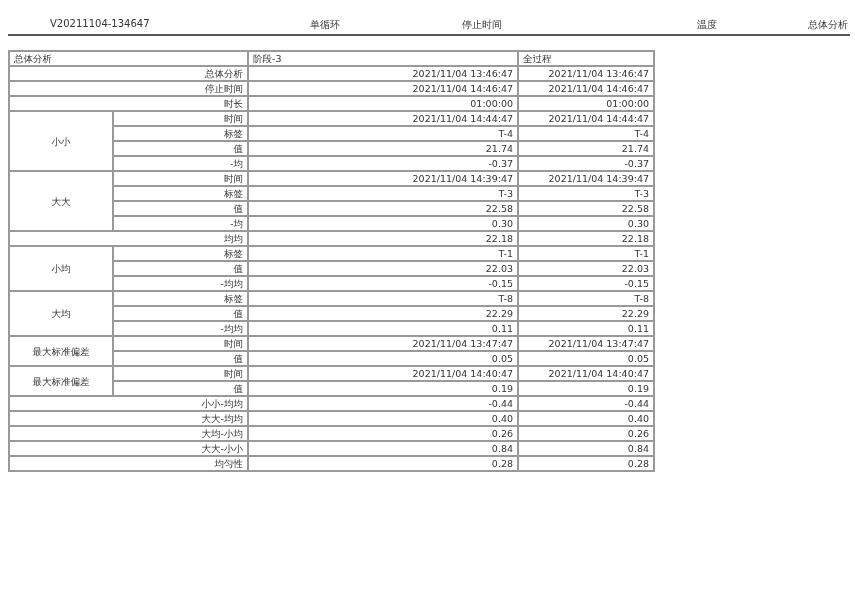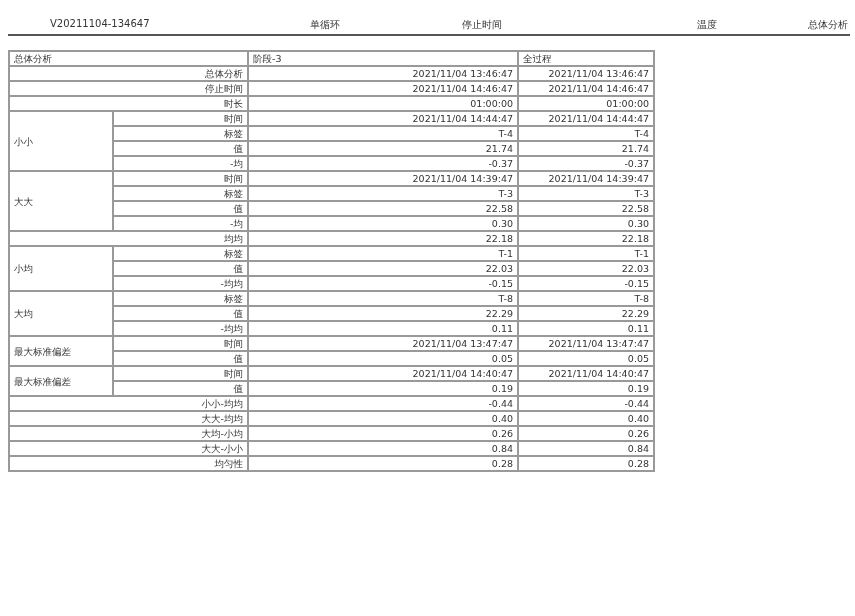--- a/index.html
+++ b/index.html
@@ -5,21 +5,21 @@
   html, body { margin:0; padding:0; background:#ffffff; }
   body { width:855px; height:616px; position:relative; overflow:hidden;
          font-family:"DejaVu Sans","Liberation Sans",sans-serif; font-size:10px; color:#222; }
   .header { position:absolute; left:8px; top:0; width:842px; height:34px; border-bottom:2px solid #555; }
   .hdr-item { position:absolute; top:18px; font-size:10px; color:#333; white-space:nowrap; }
   table.report { position:absolute; left:8px; top:50px; border-collapse:collapse; table-layout:fixed; }
   table.report td { border:2px solid #999; height:13px; padding:0 4px; font-size:9.5px; line-height:13px;
                     white-space:nowrap; overflow:hidden; color:#333; }
   td.r { text-align:right; }
   td.l { text-align:left; }
-  td.grp { text-align:left; vertical-align:middle; padding-right:8px;margin-top:20px; }
+  td.grp { text-align:center; vertical-align:middle; padding-right:8px;margin-top:20px; }
 </style>
 </head>
 <body>
 
 <div class="header">
   <span class="hdr-item" style="left:42px">V20211104-134647</span>
   <span class="hdr-item" style="left:302px">单循环</span>
   <span class="hdr-item" style="left:454px">停止时间</span>
   <span class="hdr-item" style="left:689px">温度</span>
   <span class="hdr-item" style="left:800px">总体分析</span>

